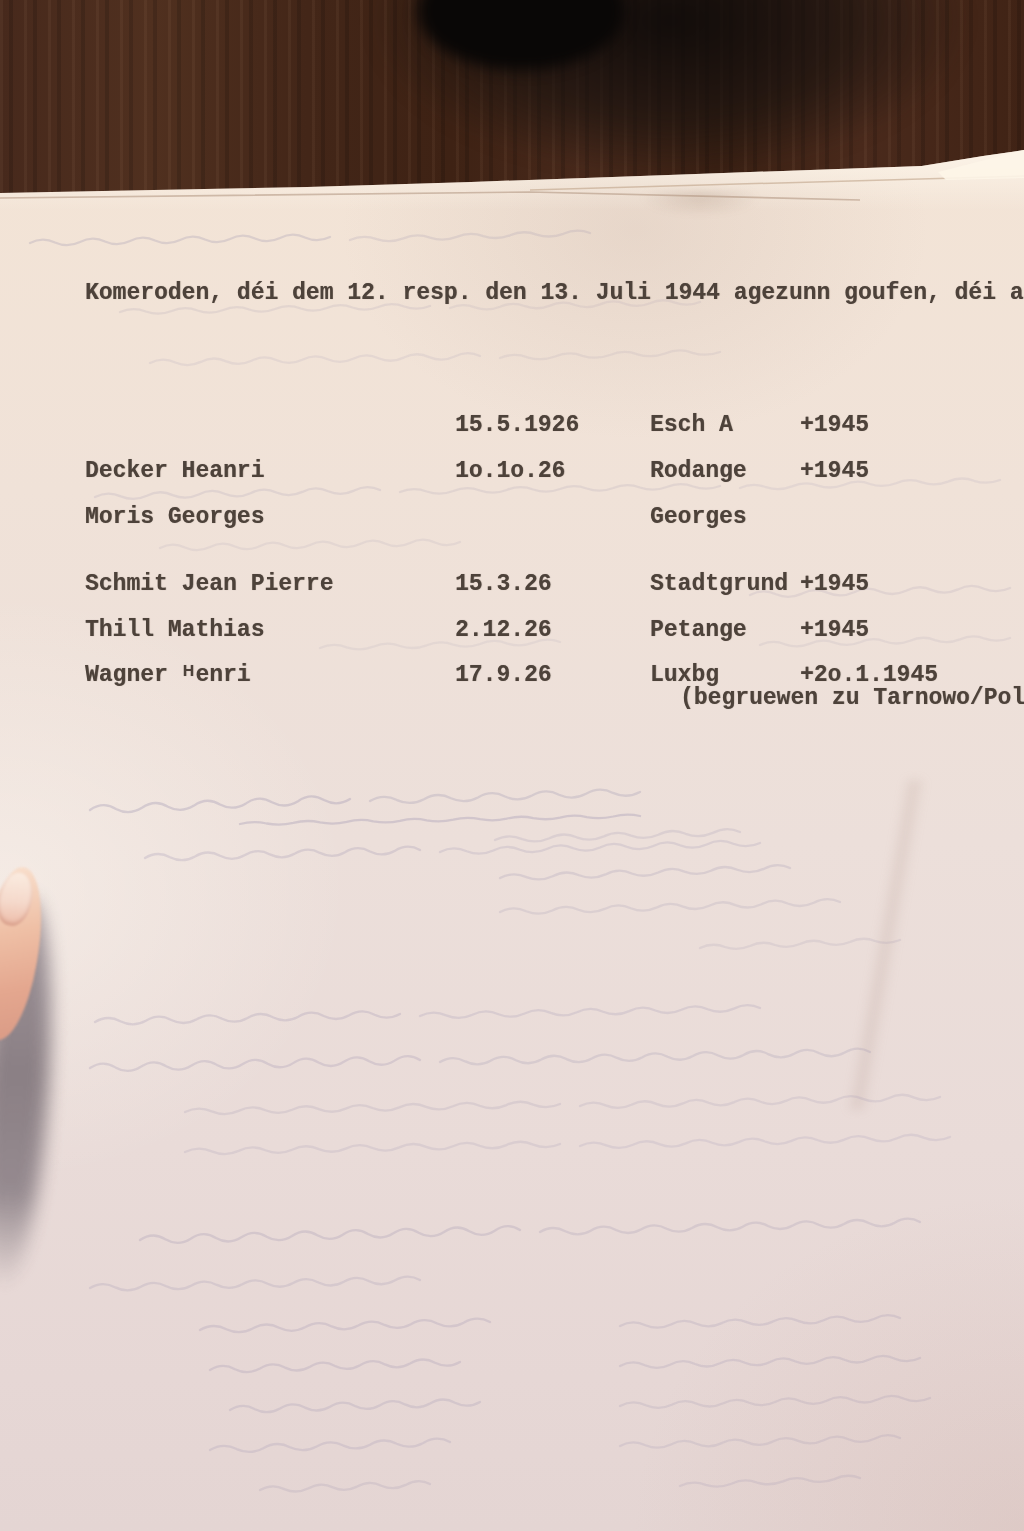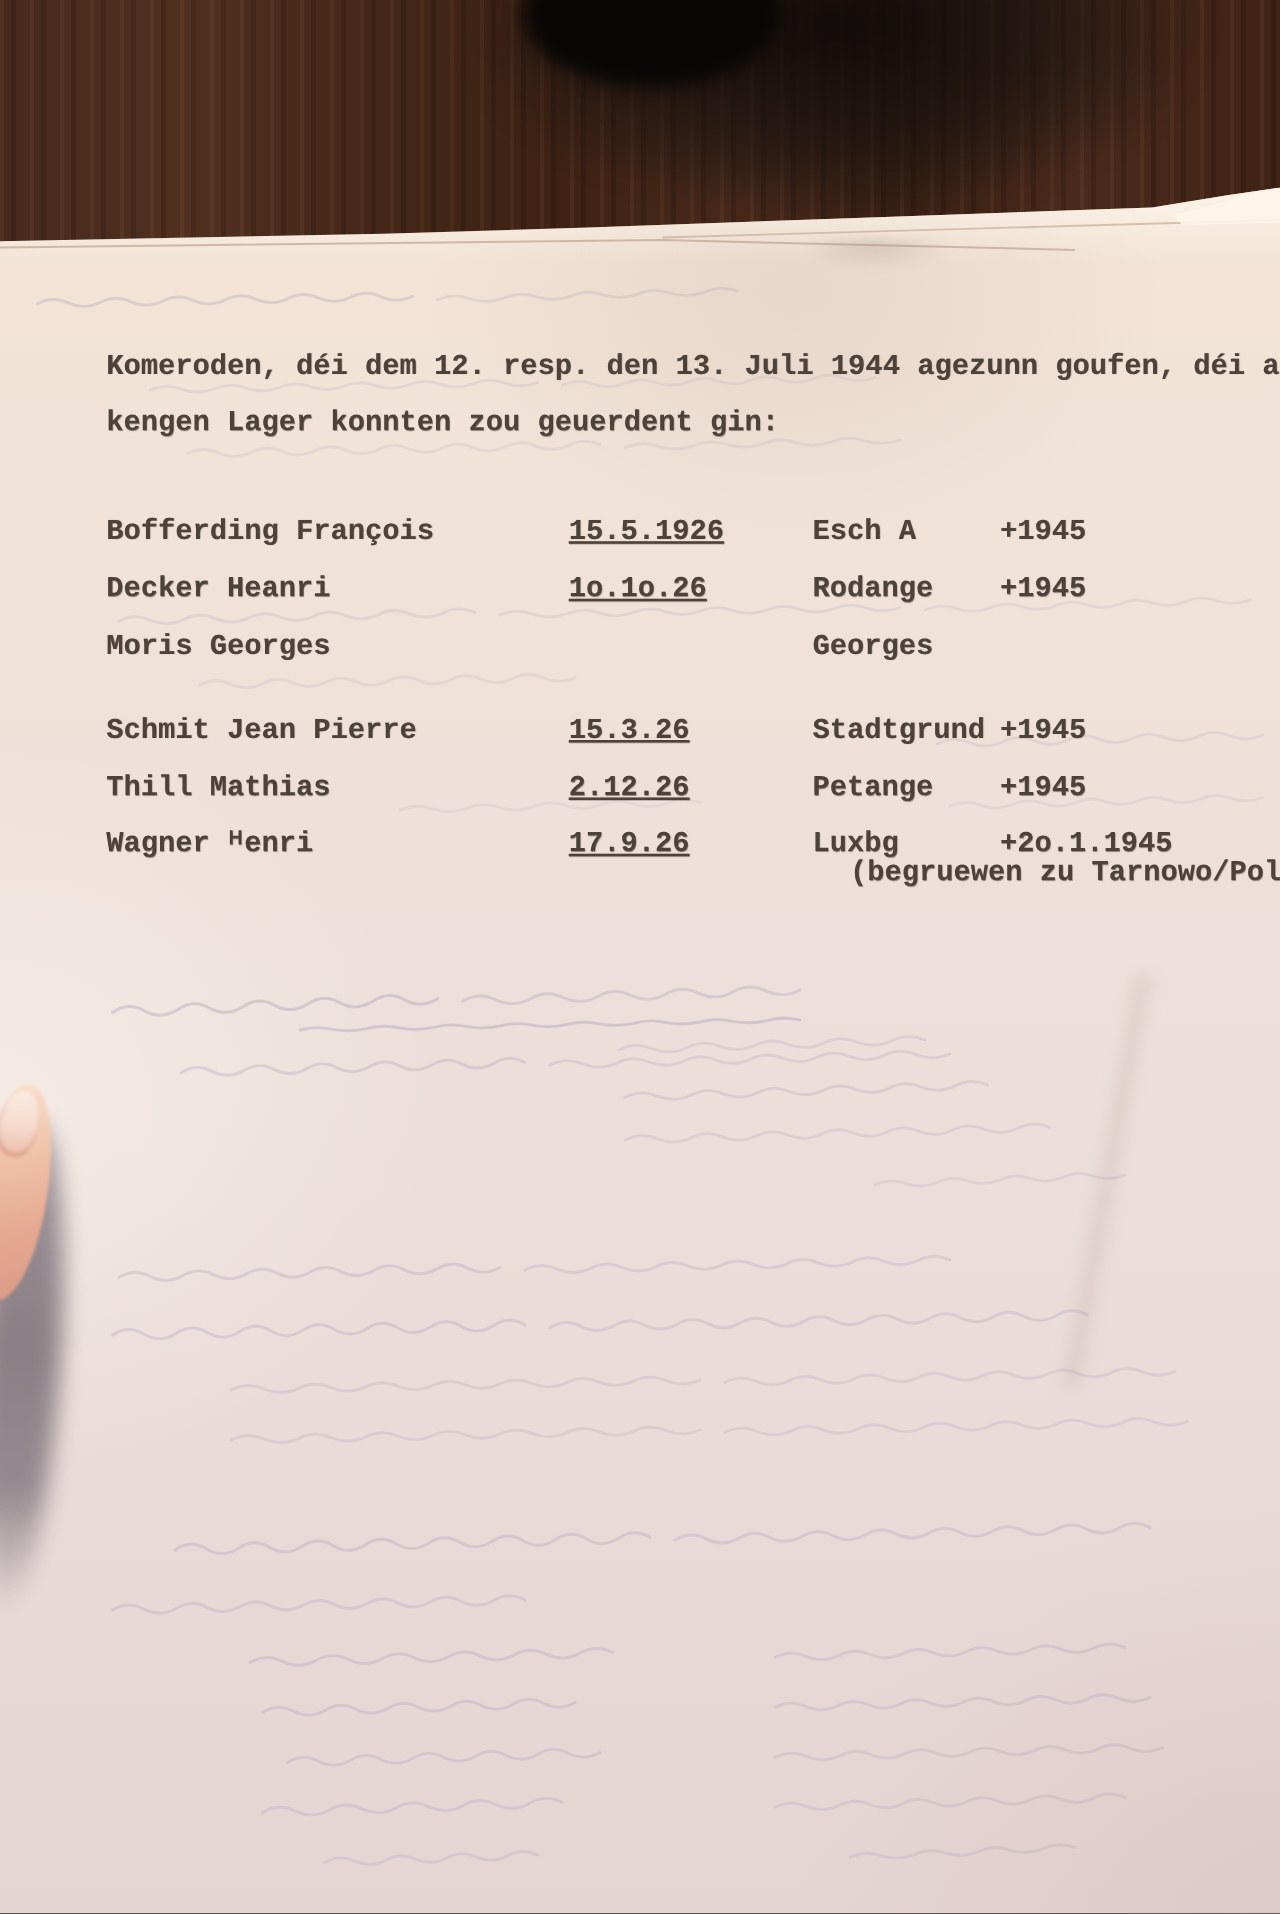--- a/index.html
+++ b/index.html
@@ -39,21 +39,21 @@
     background:radial-gradient(ellipse 50% 60% at 50% 20%,rgba(130,98,78,.18),rgba(130,98,78,0) 75%);
     filter:blur(3px);}
 
   
   .typed{position:absolute;white-space:pre;font-size:23px;font-weight:700;
     color:#4d423a;text-shadow:0.4px 0.4px 0.7px rgba(70,58,50,.55);
     font-family:"Liberation Mono","DejaVu Sans Mono",monospace;line-height:24px;}
   .trow{position:absolute;left:0;width:1024px;height:26px;}
   .c{position:absolute;top:0;}
   .col-name{left:85px;}
-  .col-date{left:455px;text-decoration:underline;}
+  .col-date{left:455px;}
   .col-place{left:650px;}
   .col-status{left:800px;text-align:right;}
 
   
   .overlay-svg{position:absolute;left:0;top:0;}
 
   
   .finger-shadow{position:absolute;left:-16px;top:898px;width:64px;height:392px;
     border-radius:50%;transform:rotate(4deg);
     background:linear-gradient(180deg,#978c93 0%,#80757b 45%,#8d8288 75%,rgba(141,130,136,0) 100%);
@@ -125,24 +125,22 @@
         <path d="M 210 1450 Q 223.3 1442.1 236.7 1449.1 Q 250.0 1455.2 263.3 1448.2 Q 276.7 1440.3 290.0 1447.3 Q 303.3 1453.4 316.7 1446.4 Q 330.0 1438.6 343.3 1445.6 Q 356.7 1451.7 370.0 1444.7 Q 383.3 1436.8 396.7 1443.8 Q 410.0 1449.9 423.3 1442.9 Q 436.7 1435.0 450.0 1442.0" fill="none" stroke="#7d76a0" stroke-width="2.3" stroke-linecap="round" opacity="0.16"></path>
         <path d="M 620 1446 Q 632.7 1439.3 645.5 1445.3 Q 658.2 1450.5 670.9 1444.5 Q 683.6 1437.8 696.4 1443.8 Q 709.1 1449.1 721.8 1443.1 Q 734.5 1436.4 747.3 1442.4 Q 760.0 1447.6 772.7 1441.6 Q 785.5 1434.9 798.2 1440.9 Q 810.9 1446.2 823.6 1440.2 Q 836.4 1433.5 849.1 1439.5 Q 861.8 1444.7 874.5 1438.7 Q 887.3 1432.0 900.0 1438.0" fill="none" stroke="#7d76a0" stroke-width="2.3" stroke-linecap="round" opacity="0.14"></path>
         <path d="M 260 1490 Q 272.1 1483.1 284.3 1489.1 Q 296.4 1494.3 308.6 1488.3 Q 320.7 1481.4 332.9 1487.4 Q 345.0 1492.6 357.1 1486.6 Q 369.3 1479.7 381.4 1485.7 Q 393.6 1490.9 405.7 1484.9 Q 417.9 1478.0 430.0 1484.0" fill="none" stroke="#7d76a0" stroke-width="2.3" stroke-linecap="round" opacity="0.15"></path>
         <path d="M 680 1486 Q 692.9 1479.9 705.7 1484.9 Q 718.6 1488.7 731.4 1483.7 Q 744.3 1477.6 757.1 1482.6 Q 770.0 1486.4 782.9 1481.4 Q 795.7 1475.3 808.6 1480.3 Q 821.4 1484.1 834.3 1479.1 Q 847.1 1473.0 860.0 1478.0" fill="none" stroke="#7d76a0" stroke-width="2.3" stroke-linecap="round" opacity="0.13"></path>
         <path d="M 0 198 L 530 192 L 860 200" fill="none" stroke="rgba(168,138,116,.5)" stroke-width="1.6"></path>
         <path d="M 530 190 L 1024 176" fill="none" stroke="rgba(186,156,130,.55)" stroke-width="1.5"></path>
         <polygon points="938,172 1024,150 1024,178 946,180" fill="#fdf5e8" opacity=".9"></polygon>
       </svg>
 
     <div class="typed" style="left:85px;top:281px">Komeroden, déi dem 12. resp. den 13. Juli 1944 agezunn goufen, déi a</div>
-    <div class="typed" style="left:85px;top:326px">kengen Lager konnten zou geuerdent gin:</div>
 
     <div class="trow typed" style="top:413px">
-      <span class="c col-name">Bofferding François</span>
       <span class="c col-date">15.5.1926</span>
       <span class="c col-place">Esch A</span>
       <span class="c col-status">+1945</span>
     </div>
     <div class="trow typed" style="top:459px">
       <span class="c col-name">Decker Heanri</span>
       <span class="c col-date">1o.1o.26</span>
       <span class="c col-place">Rodange</span>
       <span class="c col-status">+1945</span>
     </div>

